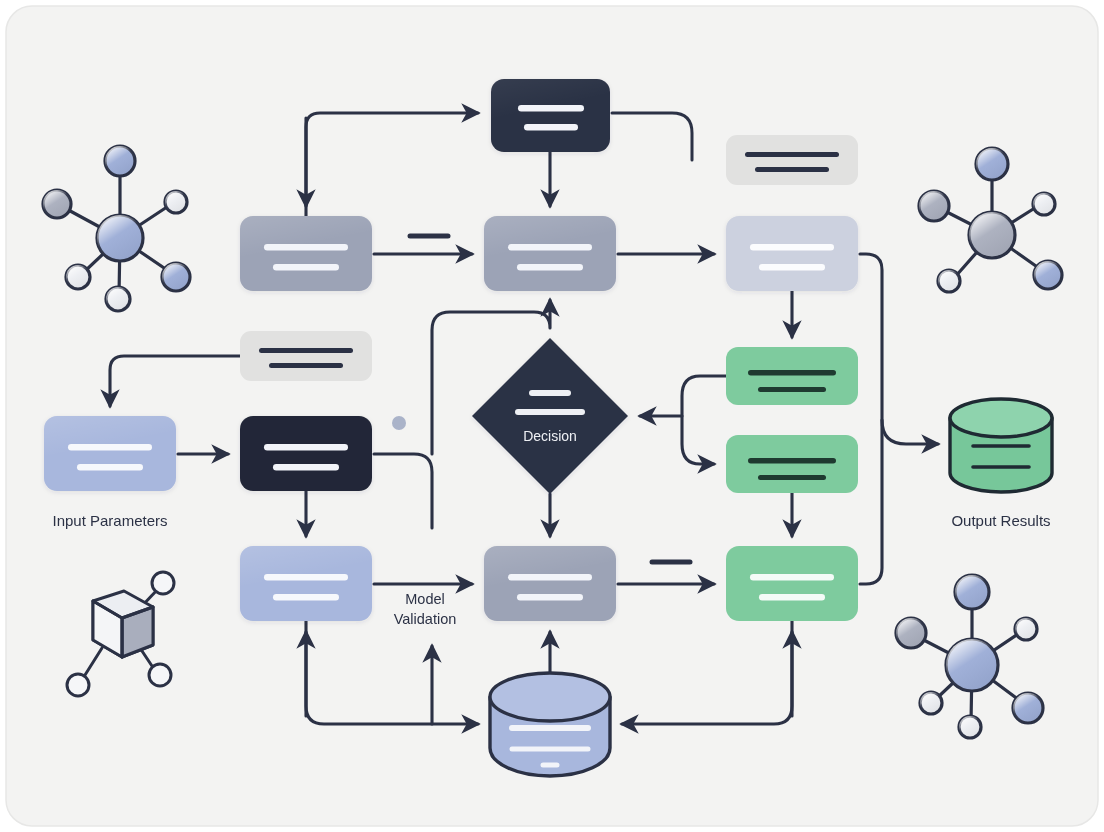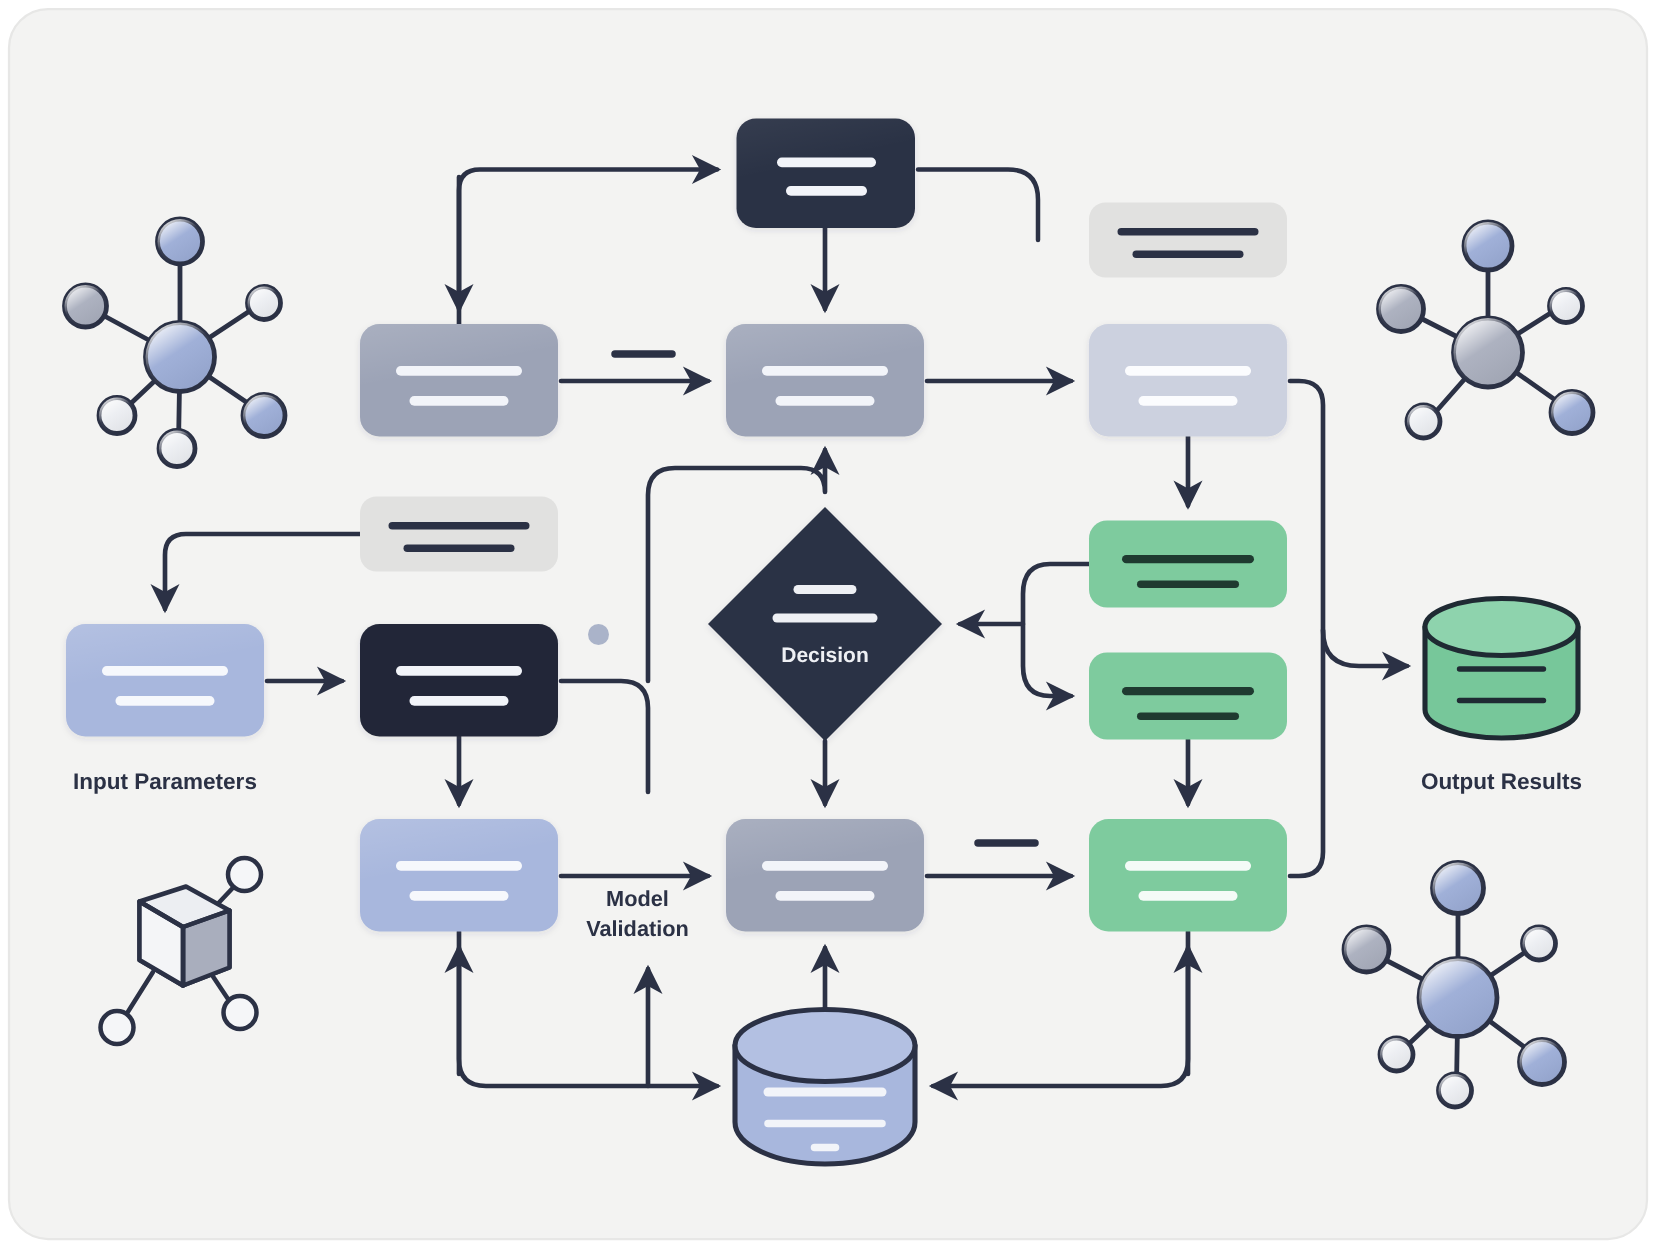--- a/index.html
+++ b/index.html
@@ -1,18 +1,18 @@
 <!DOCTYPE html>
 <html><head>
 <meta charset="utf-8">
 <style>
   html,body{margin:0;padding:0;background:#ffffff;}
   body{width:1104px;height:832px;overflow:hidden;
        font-family:"Liberation Sans","DejaVu Sans",sans-serif;}
-  #canvas{position:relative;width:1104px;height:832px;background:#ffffff;font-weight:bold;}
+  #canvas{position:relative;width:1104px;height:832px;background:#ffffff;}
   #canvas svg{display:block;}
   .lbl{font-family:"Liberation Sans","DejaVu Sans",sans-serif;}
 </style>
 </head>
 <body>
 
 <div id="canvas">
   <svg id="diagram" width="1104" height="832" viewBox="0 0 1104 832">
     <defs>
       <marker id="ar" viewBox="0 0 12 12" refX="9.5" refY="6" markerWidth="7.2" markerHeight="7.2" orient="auto-start-reverse">

